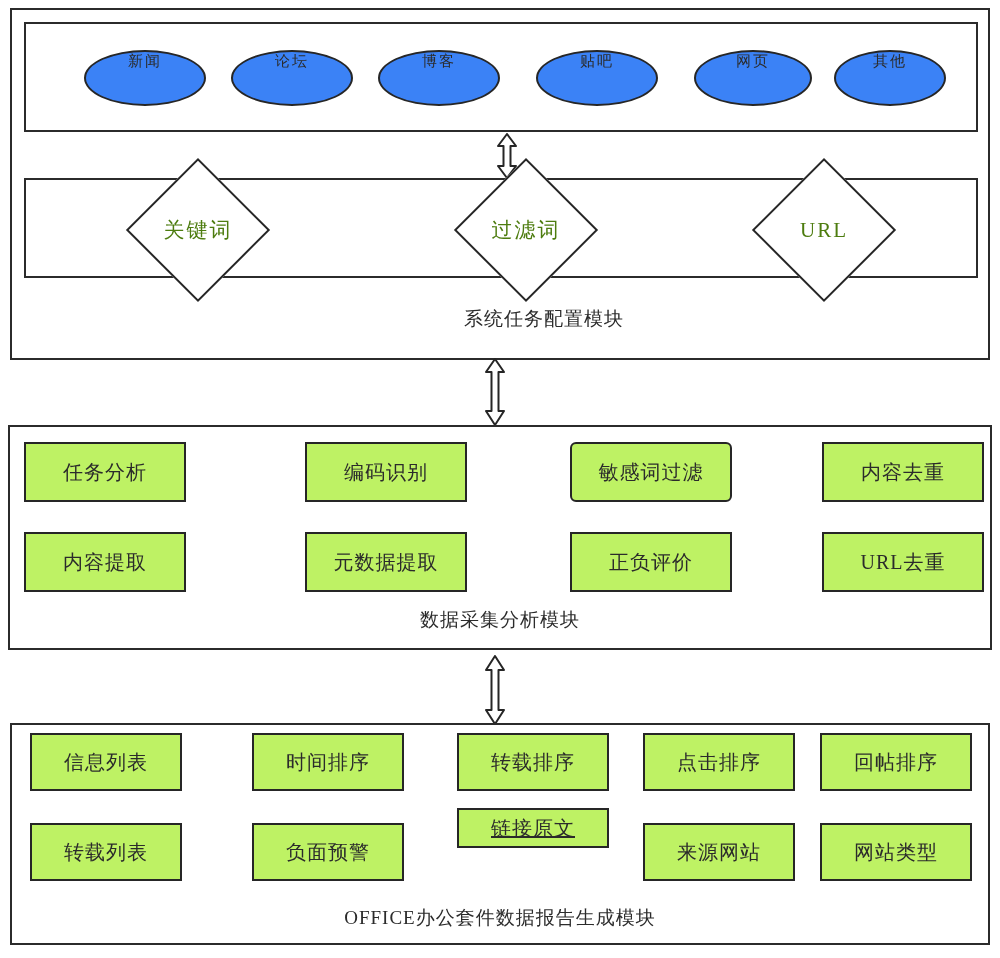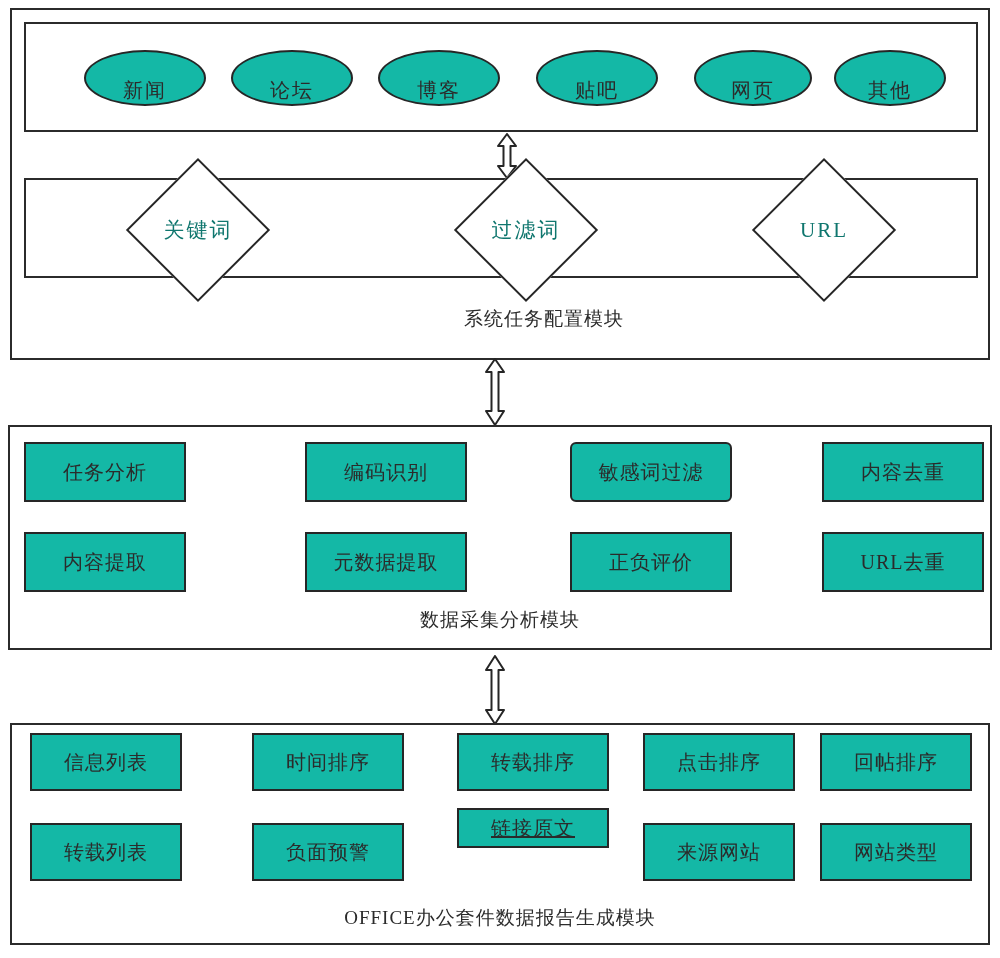--- a/index.html
+++ b/index.html
@@ -49,25 +49,25 @@
     color: #2b2b2b;
     white-space: nowrap;
   }
 
   
   .pill {
     position: absolute;
     box-sizing: border-box;
     border: 2px solid #262626;
     border-radius: 50% / 50%;
-    background: #14b8a6;
+    background: #3b82f6;
     display: flex;
-    align-items: flex-end;
+    align-items: flex-start;
     justify-content: center;
-    font-size: 20px;
+    font-size: 15px;
     letter-spacing: 2px;
     color: #2b2b2b;
   }
 
   
   .diamond-wrap {
     position: absolute;
     display: flex;
     align-items: center;
     justify-content: center;
@@ -79,30 +79,30 @@
     box-sizing: border-box;
     border: 2px solid #262626;
     background: #ffffff;
     transform: translate(-50%, -50%) rotate(45deg);
   }
   .diamond-label {
     position: relative;
     z-index: 2;
     font-size: 21px;
     letter-spacing: 2px;
-    color: #0f766e;
+    color: #4d7c0f;
     white-space: nowrap;
   }
 
   
   .rect-node {
     position: absolute;
     box-sizing: border-box;
     border: 2px solid #262626;
-    background: #14b8a6;
+    background: #bef264;
     display: flex;
     align-items: center;
     justify-content: center;
     font-size: 20px;
     letter-spacing: 1px;
     color: #2b2b2b;
     white-space: nowrap;
   }
 
   

